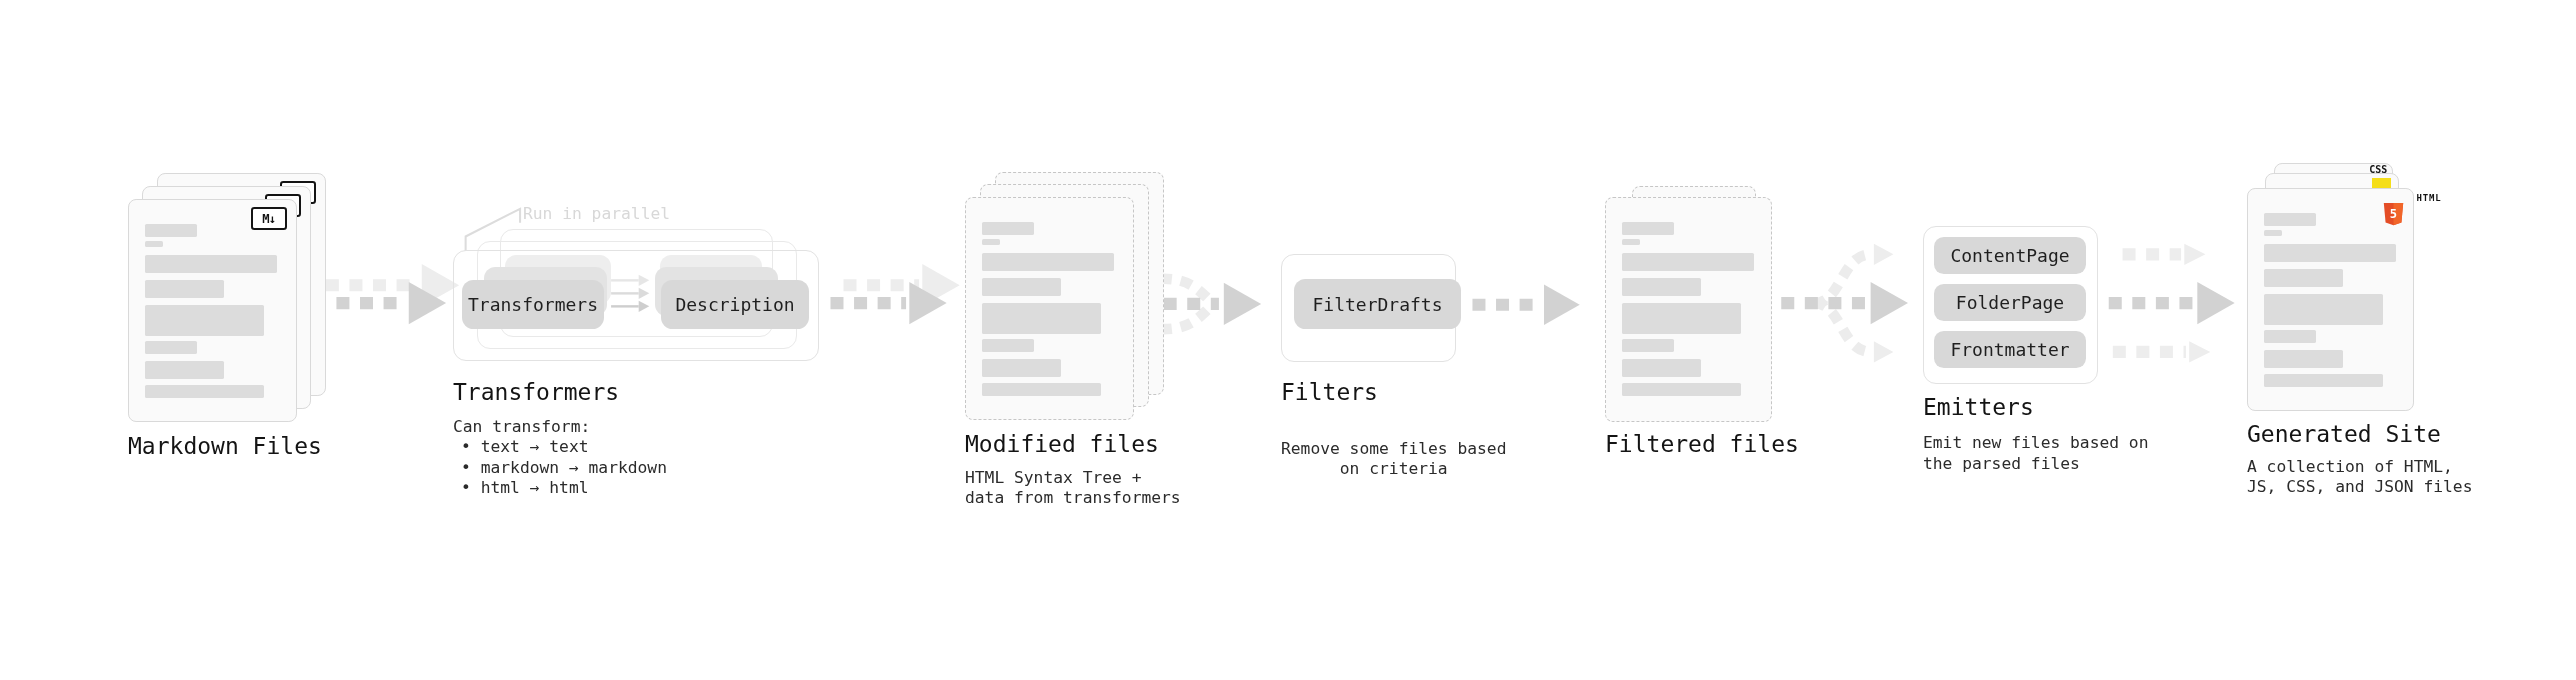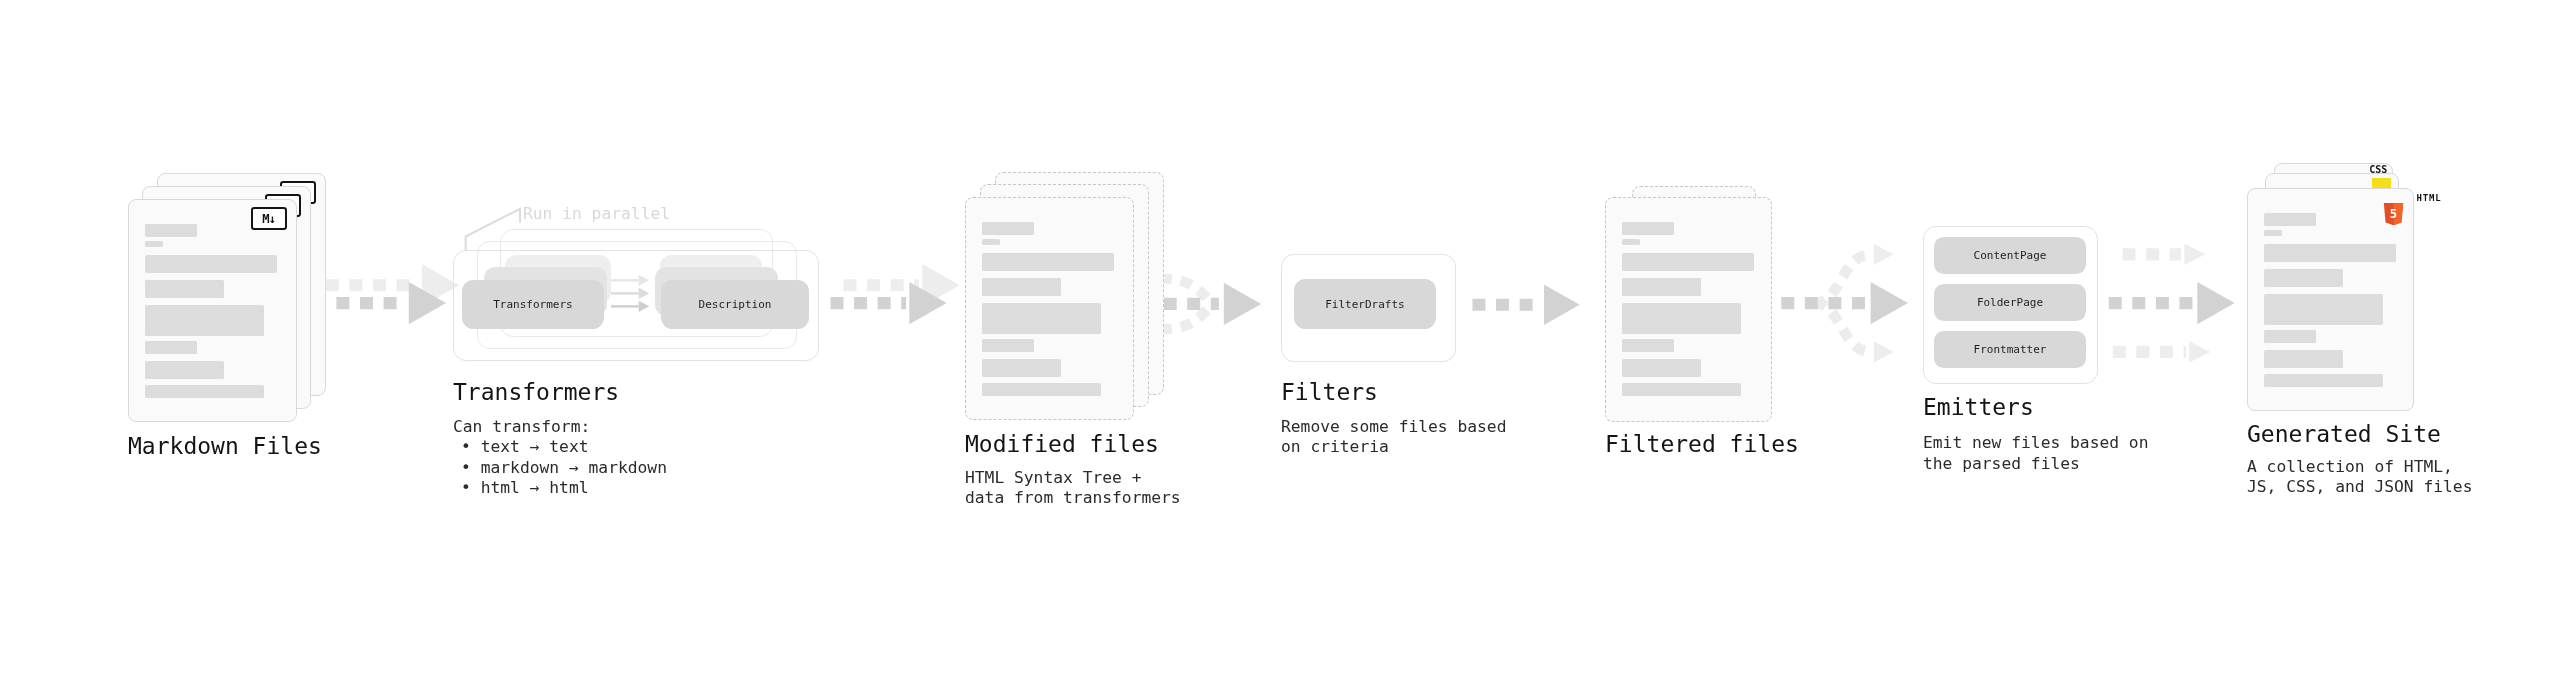--- a/index.html
+++ b/index.html
@@ -10,21 +10,21 @@
   .card.dashed{border:1.6px dashed #c6c6c6;}
   .bar{position:absolute;left:16.3px;background:#dcdcdc;border-radius:1.6px;}
   
   .mdbadge{position:absolute;top:7.3px;right:9px;width:32.5px;height:18.7px;background:#ffffff;border:2.4px solid #141414;
            border-radius:3.3px;display:flex;align-items:center;justify-content:center;
            font-size:12.2px;font-weight:bold;color:#141414;letter-spacing:-0.8px;}
   
   .group{position:absolute;border:1.6px solid #e2e2e2;border-radius:13px;background:transparent;}
   .group.ghost{border-color:#e9e9e9;}
   .pill{position:absolute;background:#d8d8d8;border-radius:11.4px;display:flex;align-items:center;justify-content:center;
-        font-size:11px;color:#1f1f1f;white-space:nowrap;}
+        font-size:18px;color:#1f1f1f;white-space:nowrap;}
   .pill.echo1{background:#e3e3e3;}
   .pill.echo2{background:#eeeeee;}
   
   .label{position:absolute;font-size:23px;color:#141414;white-space:nowrap;}
   .sub{position:absolute;font-size:16.3px;color:#2b2b2b;line-height:19.5px;white-space:nowrap;}
   .sub.lh25 div{line-height:20.3px;}
   .sub .indent{padding-left:8.1px;}
   .annotation{position:absolute;font-size:16.3px;color:#d8d8d8;white-space:nowrap;}
   
   .csslogo{position:absolute;width:24.4px;text-align:center;font-size:10px;font-weight:bold;color:#141414;line-height:8.1px;}
@@ -184,25 +184,25 @@
       </div>
     <div class="label" style="left:965px;top:431px;">Modified files</div>
     <div class="sub" style="left:965px;top:468px;">
       <div>HTML Syntax Tree +</div>
       <div>data from transformers</div>
     </div>
   </div>
 
   <div>
     <div class="group" style="left:1281px;top:254px;width:173px;height:106px;"></div>
-    <div class="pill" style="left:1294px;top:279px;width:142px;height:50px;">
+    <div class="pill" style="left:1294px;top:279px;width:167px;height:50px;">
         <span>FilterDrafts</span>
       </div>
     <div class="label" style="left:1281px;top:379px;">Filters</div>
-    <div class="sub lh25" style="left:1281px;top:417px;">
+    <div class="sub lh25" style="left:1281px;top:439px;text-align:center;">
       <div>Remove some files based</div>
       <div>on criteria</div>
     </div>
   </div>
 
   <div>
     <div class="card dashed" style="left:1632px;top:186px;width:122px;height:81px;"></div>
     <div class="card dashed" style="left:1605px;top:197px;width:165px;height:223px;">
         <div class="bar" style="top: 24.4px; height: 12.2px; width: 52px;"></div>
         <div class="bar" style="top: 41px; height: 5.7px; width: 18px;"></div>

